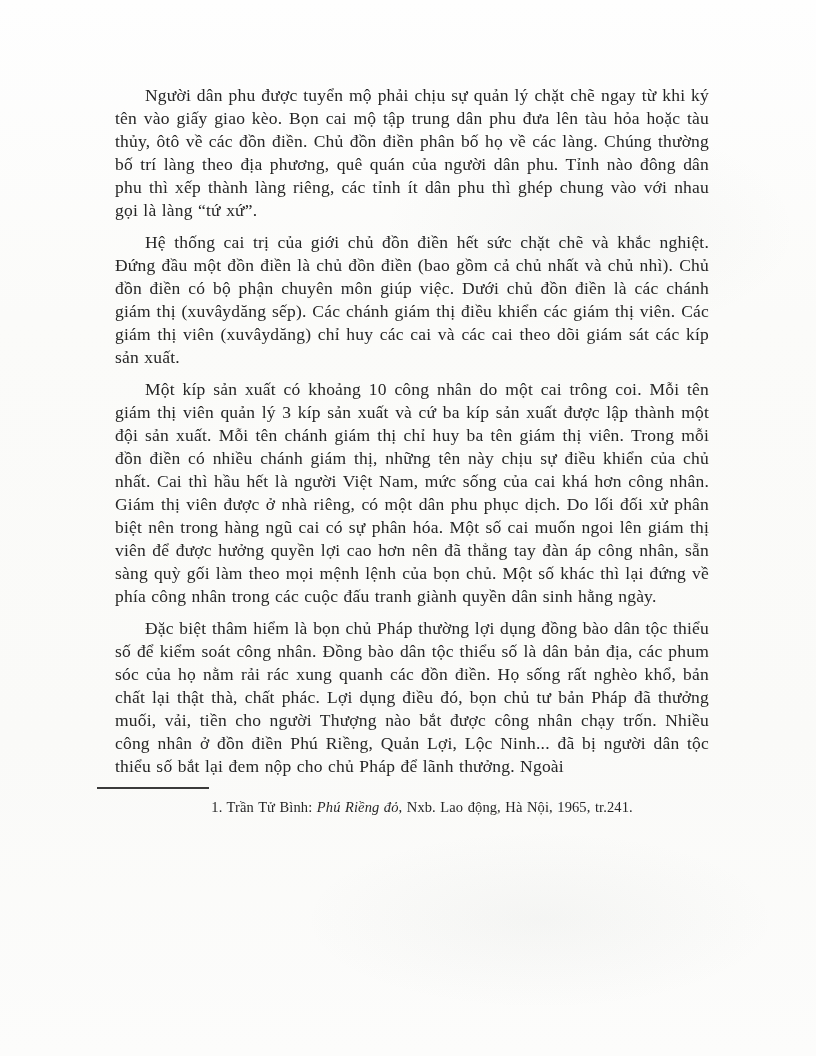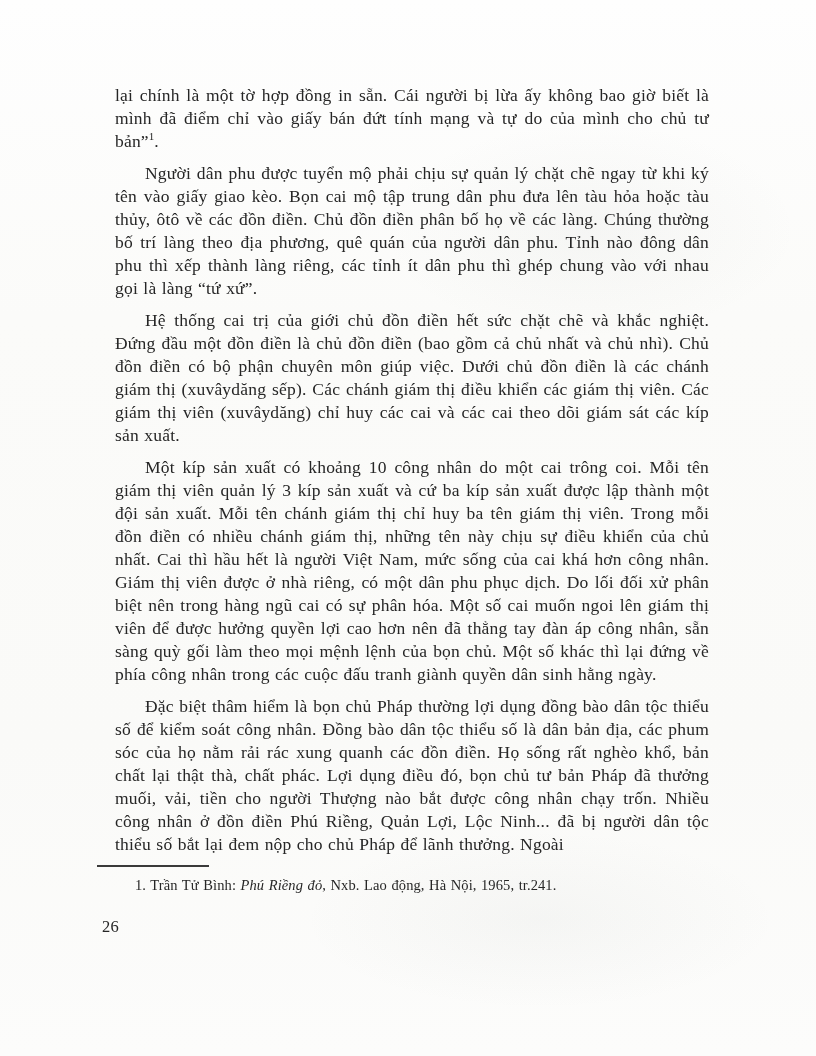--- a/index.html
+++ b/index.html
@@ -49,21 +49,21 @@
     height: 2px;
     background: #3a3a3a;
     margin-left: -18px;
     margin-bottom: 9px;
   }
   .footnote {
     margin: 0;
     font-size: 14.5px;
     line-height: 19px;
     text-indent: 20px;
-    text-align: left;
+    text-align: center;
     letter-spacing: 0.1px;
   }
   .footnote em {
     font-style: italic;
   }
   .page-number {
     margin: 20px 0 0 -13px;
     font-size: 16.5px;
     text-align: left;
     text-indent: 0;
@@ -78,30 +78,28 @@
   .shade-b { left: 300px; top: 830px; width: 480px; height: 180px; }
 </style>
 </head>
 <body>
 
 <div class="scan-page">
   <div class="scan-shade shade-a"></div>
   <div class="scan-shade shade-b"></div>
 
   <main class="text-block">
-    <p class="para continuation"><span>lại chính là một tờ hợp đồng in sẵn. Cái người bị lừa ấy không bao giờ biết là mình đã điểm chỉ vào giấy bán đứt tính mạng và tự do của mình cho chủ tư bản”</span><sup class="fn-ref">1</sup><span>.</span></p>
 
     <p class="para">Người dân phu được tuyển mộ phải chịu sự quản lý chặt chẽ ngay từ khi ký tên vào giấy giao kèo. Bọn cai mộ tập trung dân phu đưa lên tàu hỏa hoặc tàu thủy, ôtô về các đồn điền. Chủ đồn điền phân bố họ về các làng. Chúng thường bố trí làng theo địa phương, quê quán của người dân phu. Tỉnh nào đông dân phu thì xếp thành làng riêng, các tỉnh ít dân phu thì ghép chung vào với nhau gọi là làng “tứ xứ”.</p>
 
     <p class="para">Hệ thống cai trị của giới chủ đồn điền hết sức chặt chẽ và khắc nghiệt. Đứng đầu một đồn điền là chủ đồn điền (bao gồm cả chủ nhất và chủ nhì). Chủ đồn điền có bộ phận chuyên môn giúp việc. Dưới chủ đồn điền là các chánh giám thị (xuvâydăng sếp). Các chánh giám thị điều khiển các giám thị viên. Các giám thị viên (xuvâydăng) chỉ huy các cai và các cai theo dõi giám sát các kíp sản xuất.</p>
 
     <p class="para">Một kíp sản xuất có khoảng 10 công nhân do một cai trông coi. Mỗi tên giám thị viên quản lý 3 kíp sản xuất và cứ ba kíp sản xuất được lập thành một đội sản xuất. Mỗi tên chánh giám thị chỉ huy ba tên giám thị viên. Trong mỗi đồn điền có nhiều chánh giám thị, những tên này chịu sự điều khiển của chủ nhất. Cai thì hầu hết là người Việt Nam, mức sống của cai khá hơn công nhân. Giám thị viên được ở nhà riêng, có một dân phu phục dịch. Do lối đối xử phân biệt nên trong hàng ngũ cai có sự phân hóa. Một số cai muốn ngoi lên giám thị viên để được hưởng quyền lợi cao hơn nên đã thẳng tay đàn áp công nhân, sẵn sàng quỳ gối làm theo mọi mệnh lệnh của bọn chủ. Một số khác thì lại đứng về phía công nhân trong các cuộc đấu tranh giành quyền dân sinh hằng ngày.</p>
 
 
     <p class="para">Đặc biệt thâm hiểm là bọn chủ Pháp thường lợi dụng đồng bào dân tộc thiểu số để kiểm soát công nhân. Đồng bào dân tộc thiểu số là dân bản địa, các phum sóc của họ nằm rải rác xung quanh các đồn điền. Họ sống rất nghèo khổ, bản chất lại thật thà, chất phác. Lợi dụng điều đó, bọn chủ tư bản Pháp đã thưởng muối, vải, tiền cho người Thượng nào bắt được công nhân chạy trốn. Nhiều công nhân ở đồn điền Phú Riềng, Quản Lợi, Lộc Ninh... đã bị người dân tộc thiểu số bắt lại đem nộp cho chủ Pháp để lãnh thưởng. Ngoài</p>
 
     <footer class="footnote-area">
       <div class="footnote-rule"></div>
       <p class="footnote"><span>1. Trần Tử Bình: </span><em>Phú Riềng đỏ</em><span>, Nxb. Lao động, Hà Nội, 1965, tr.241.</span></p>
-      <div class="page-number">26</div>
     </footer>
   </main>
 </div>
 
 </body></html>

